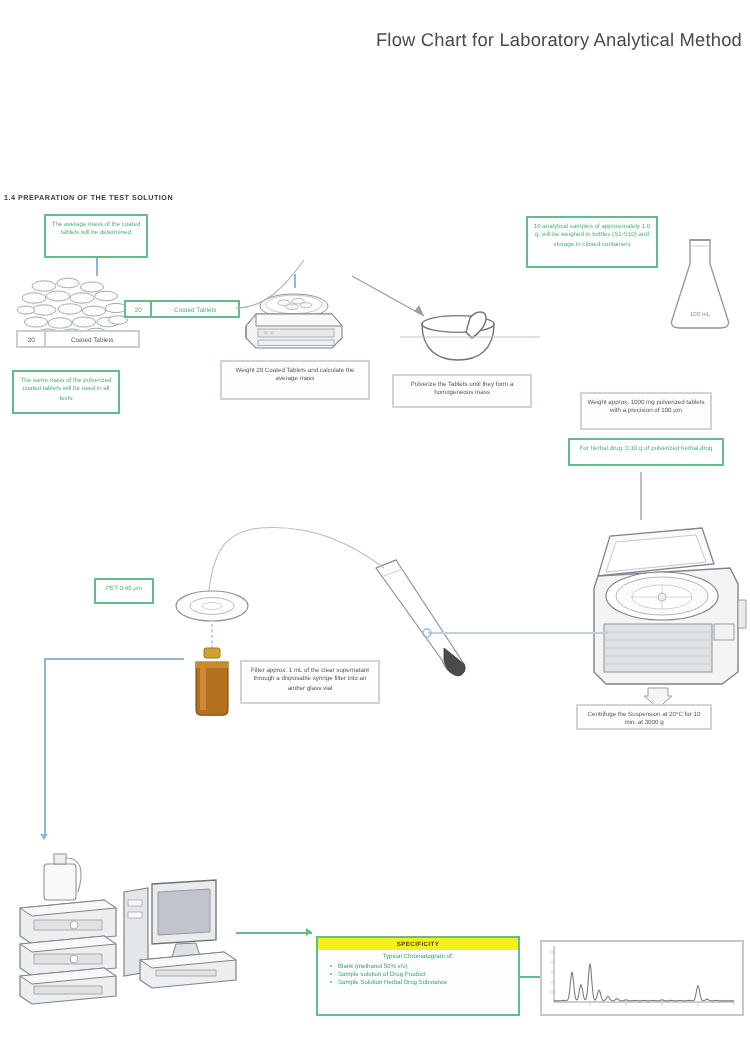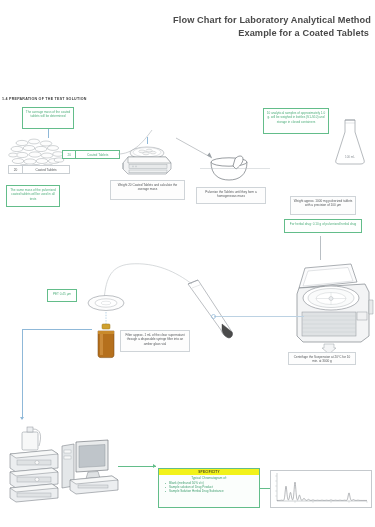--- a/index.html
+++ b/index.html
@@ -11,21 +11,21 @@
   }
   .page{position:absolute;inset:0;background:#fff;}
 
   
   .title-block{
     position:absolute;top:14px;left:0;width:375px;
     text-align:right;padding-right:4px;box-sizing:border-box;
     color:#4a4a4a;
   }
   .title-line{font-size:9.2px;line-height:13px;white-space:nowrap;
-    letter-spacing:.1px;font-weight:700;}
+    letter-spacing:.1px;font-weight:400;}
   .title-line.l1{padding-right:0px;}
   .title-line.l2{padding-right:22px;}
   .title-line.l3{padding-right:2px;}
 
   
   .section-head{
     position:absolute;left:2px;top:97px;
     font-size:3.6px;font-weight:bold;letter-spacing:.25px;
     color:#3d3d3d;
   }
@@ -89,21 +89,20 @@
 
   .chromo{position:absolute;border:0.7px solid #c5c9cd;background:#fff;}
 </style>
 </head>
 <body>
 
 <div class="page">
 
   <div class="title-block">
     <div class="title-line l1">Flow Chart for Laboratory Analytical Method</div>
-    <div class="title-line l3">Example for a Coated Tablets</div>
   </div>
 
   <div class="section-head">1.4 PREPARATION OF THE TEST SOLUTION</div>
 
   <div class="gbox" style="left:22px;top:107px;width:52px;height:22px;">The average mass of the coated tablets will be determined</div>
 
   <div class="ln v" style="left:48px;top:129px;height:9px;"></div>
 
   <div class="art" style="left:8px;top:137px;">
     <svg width="62" height="34" viewBox="0 0 62 34">

